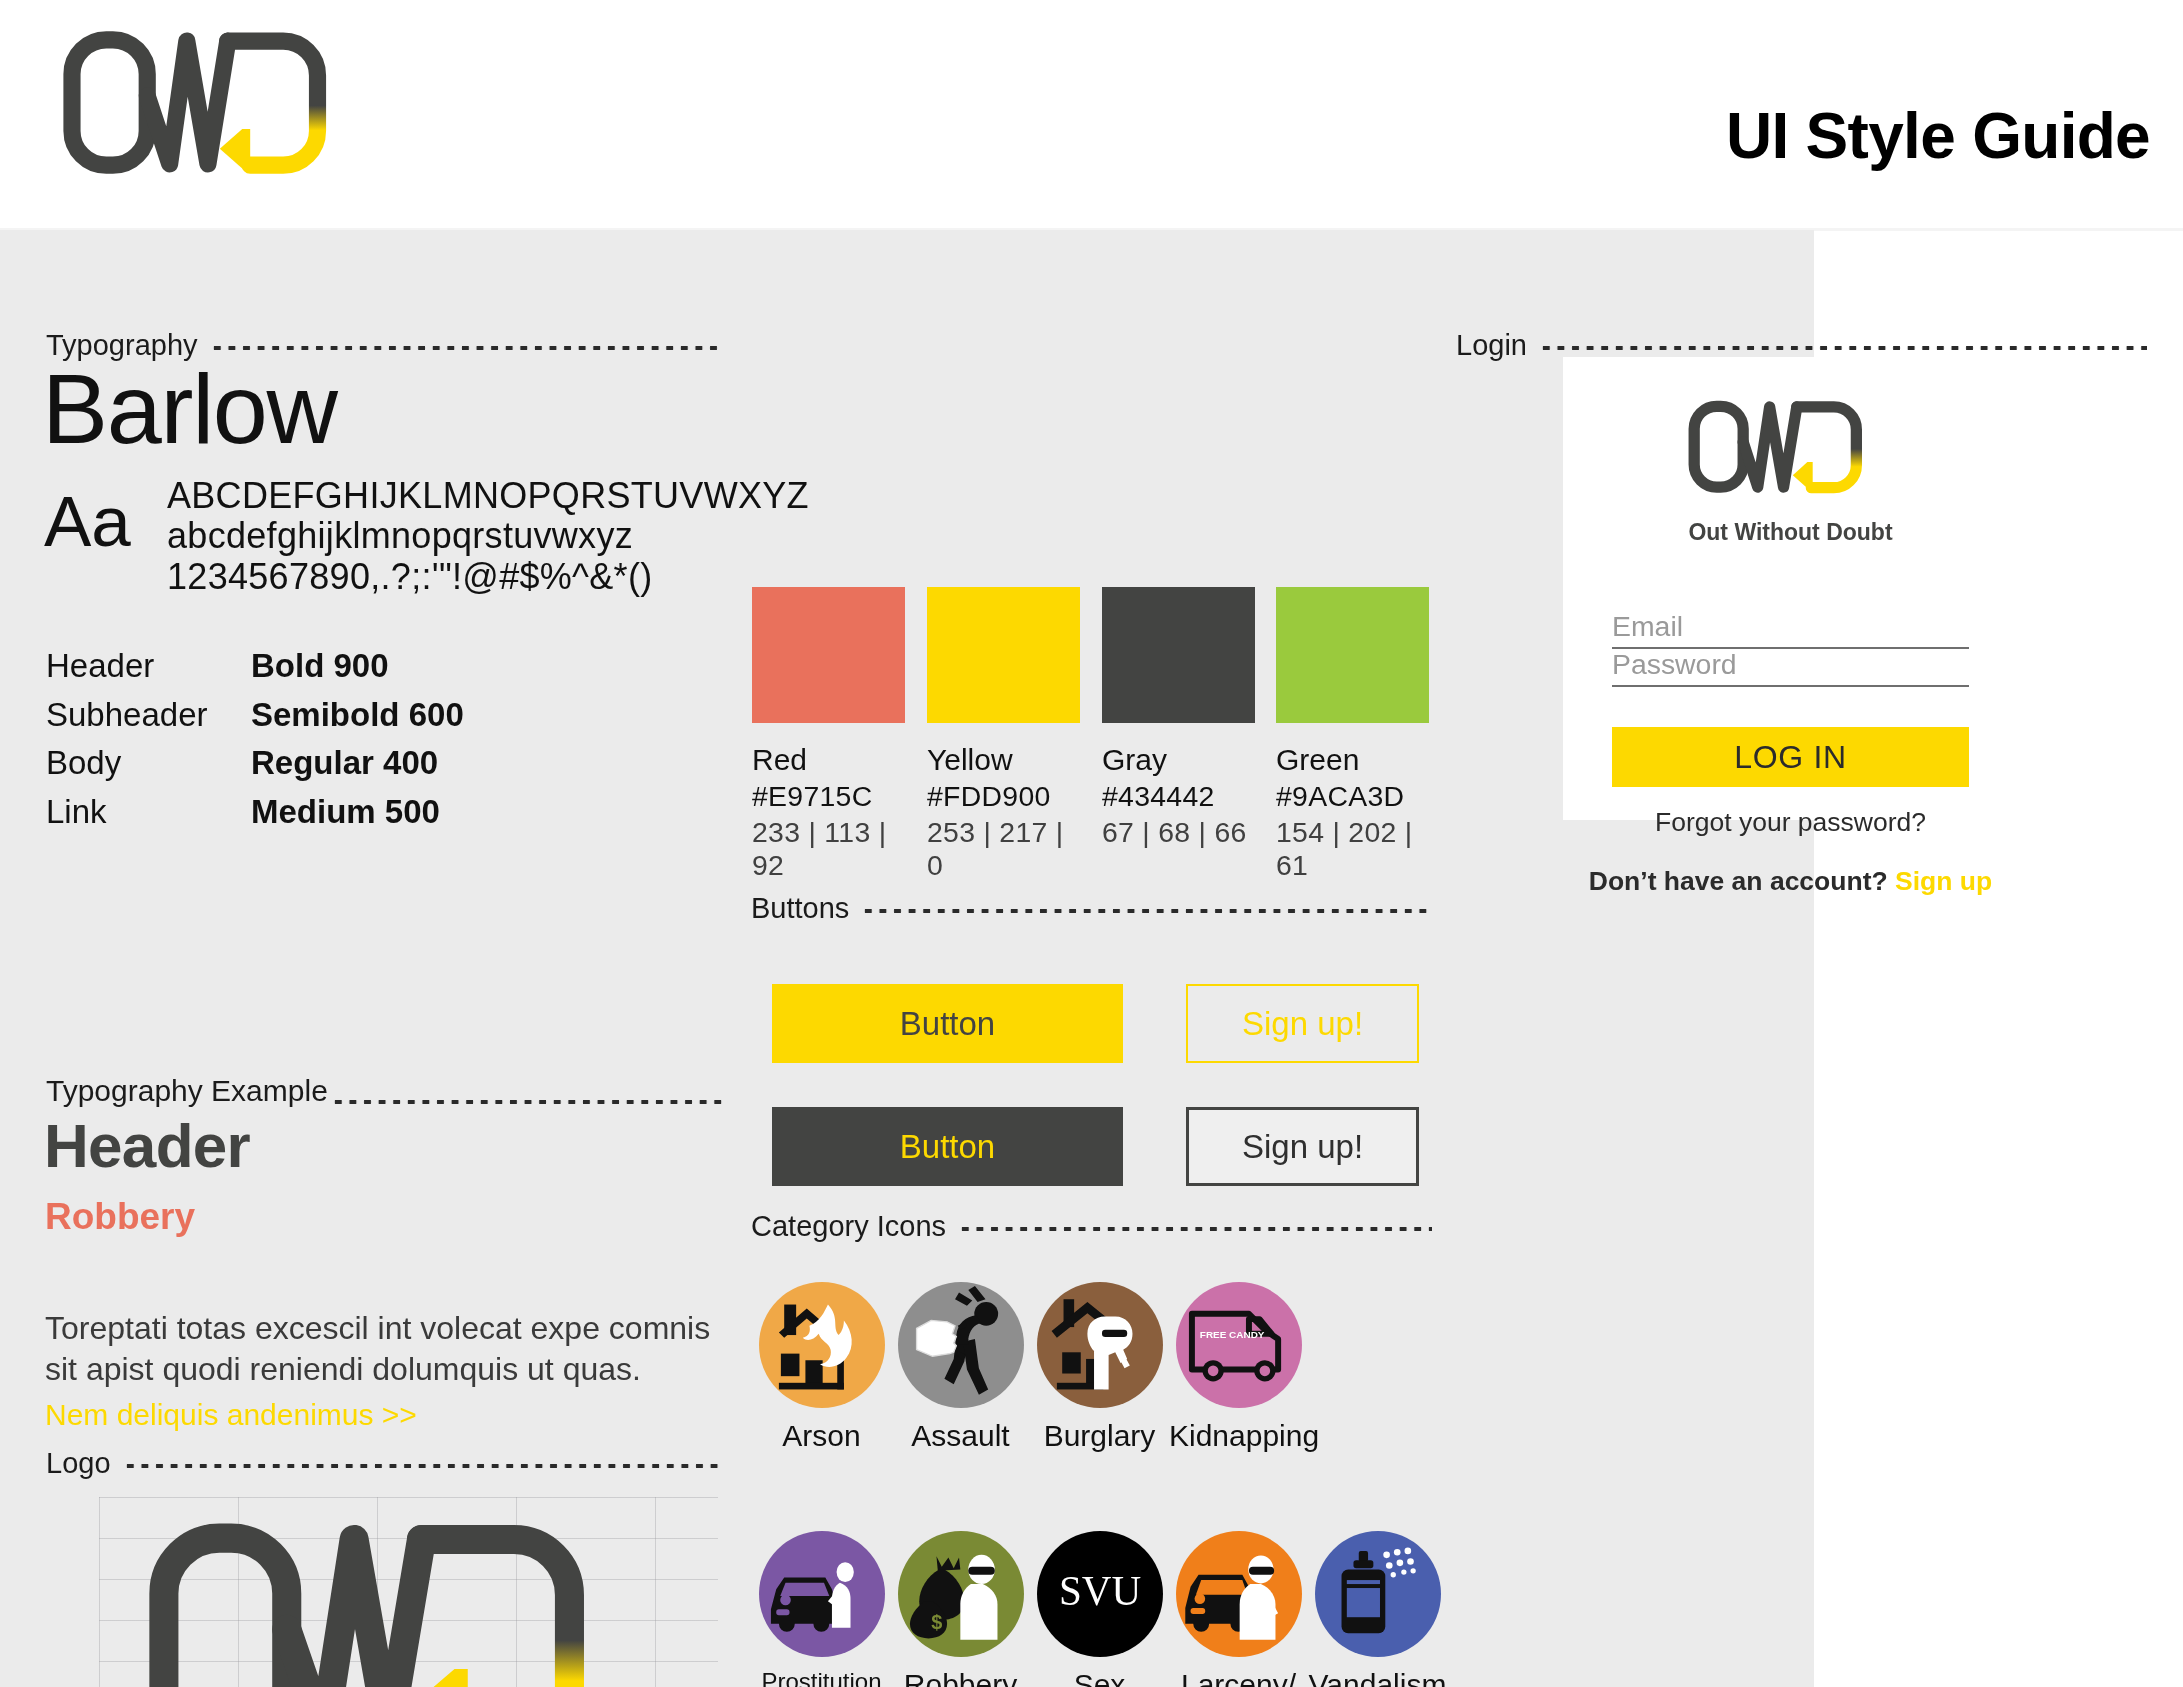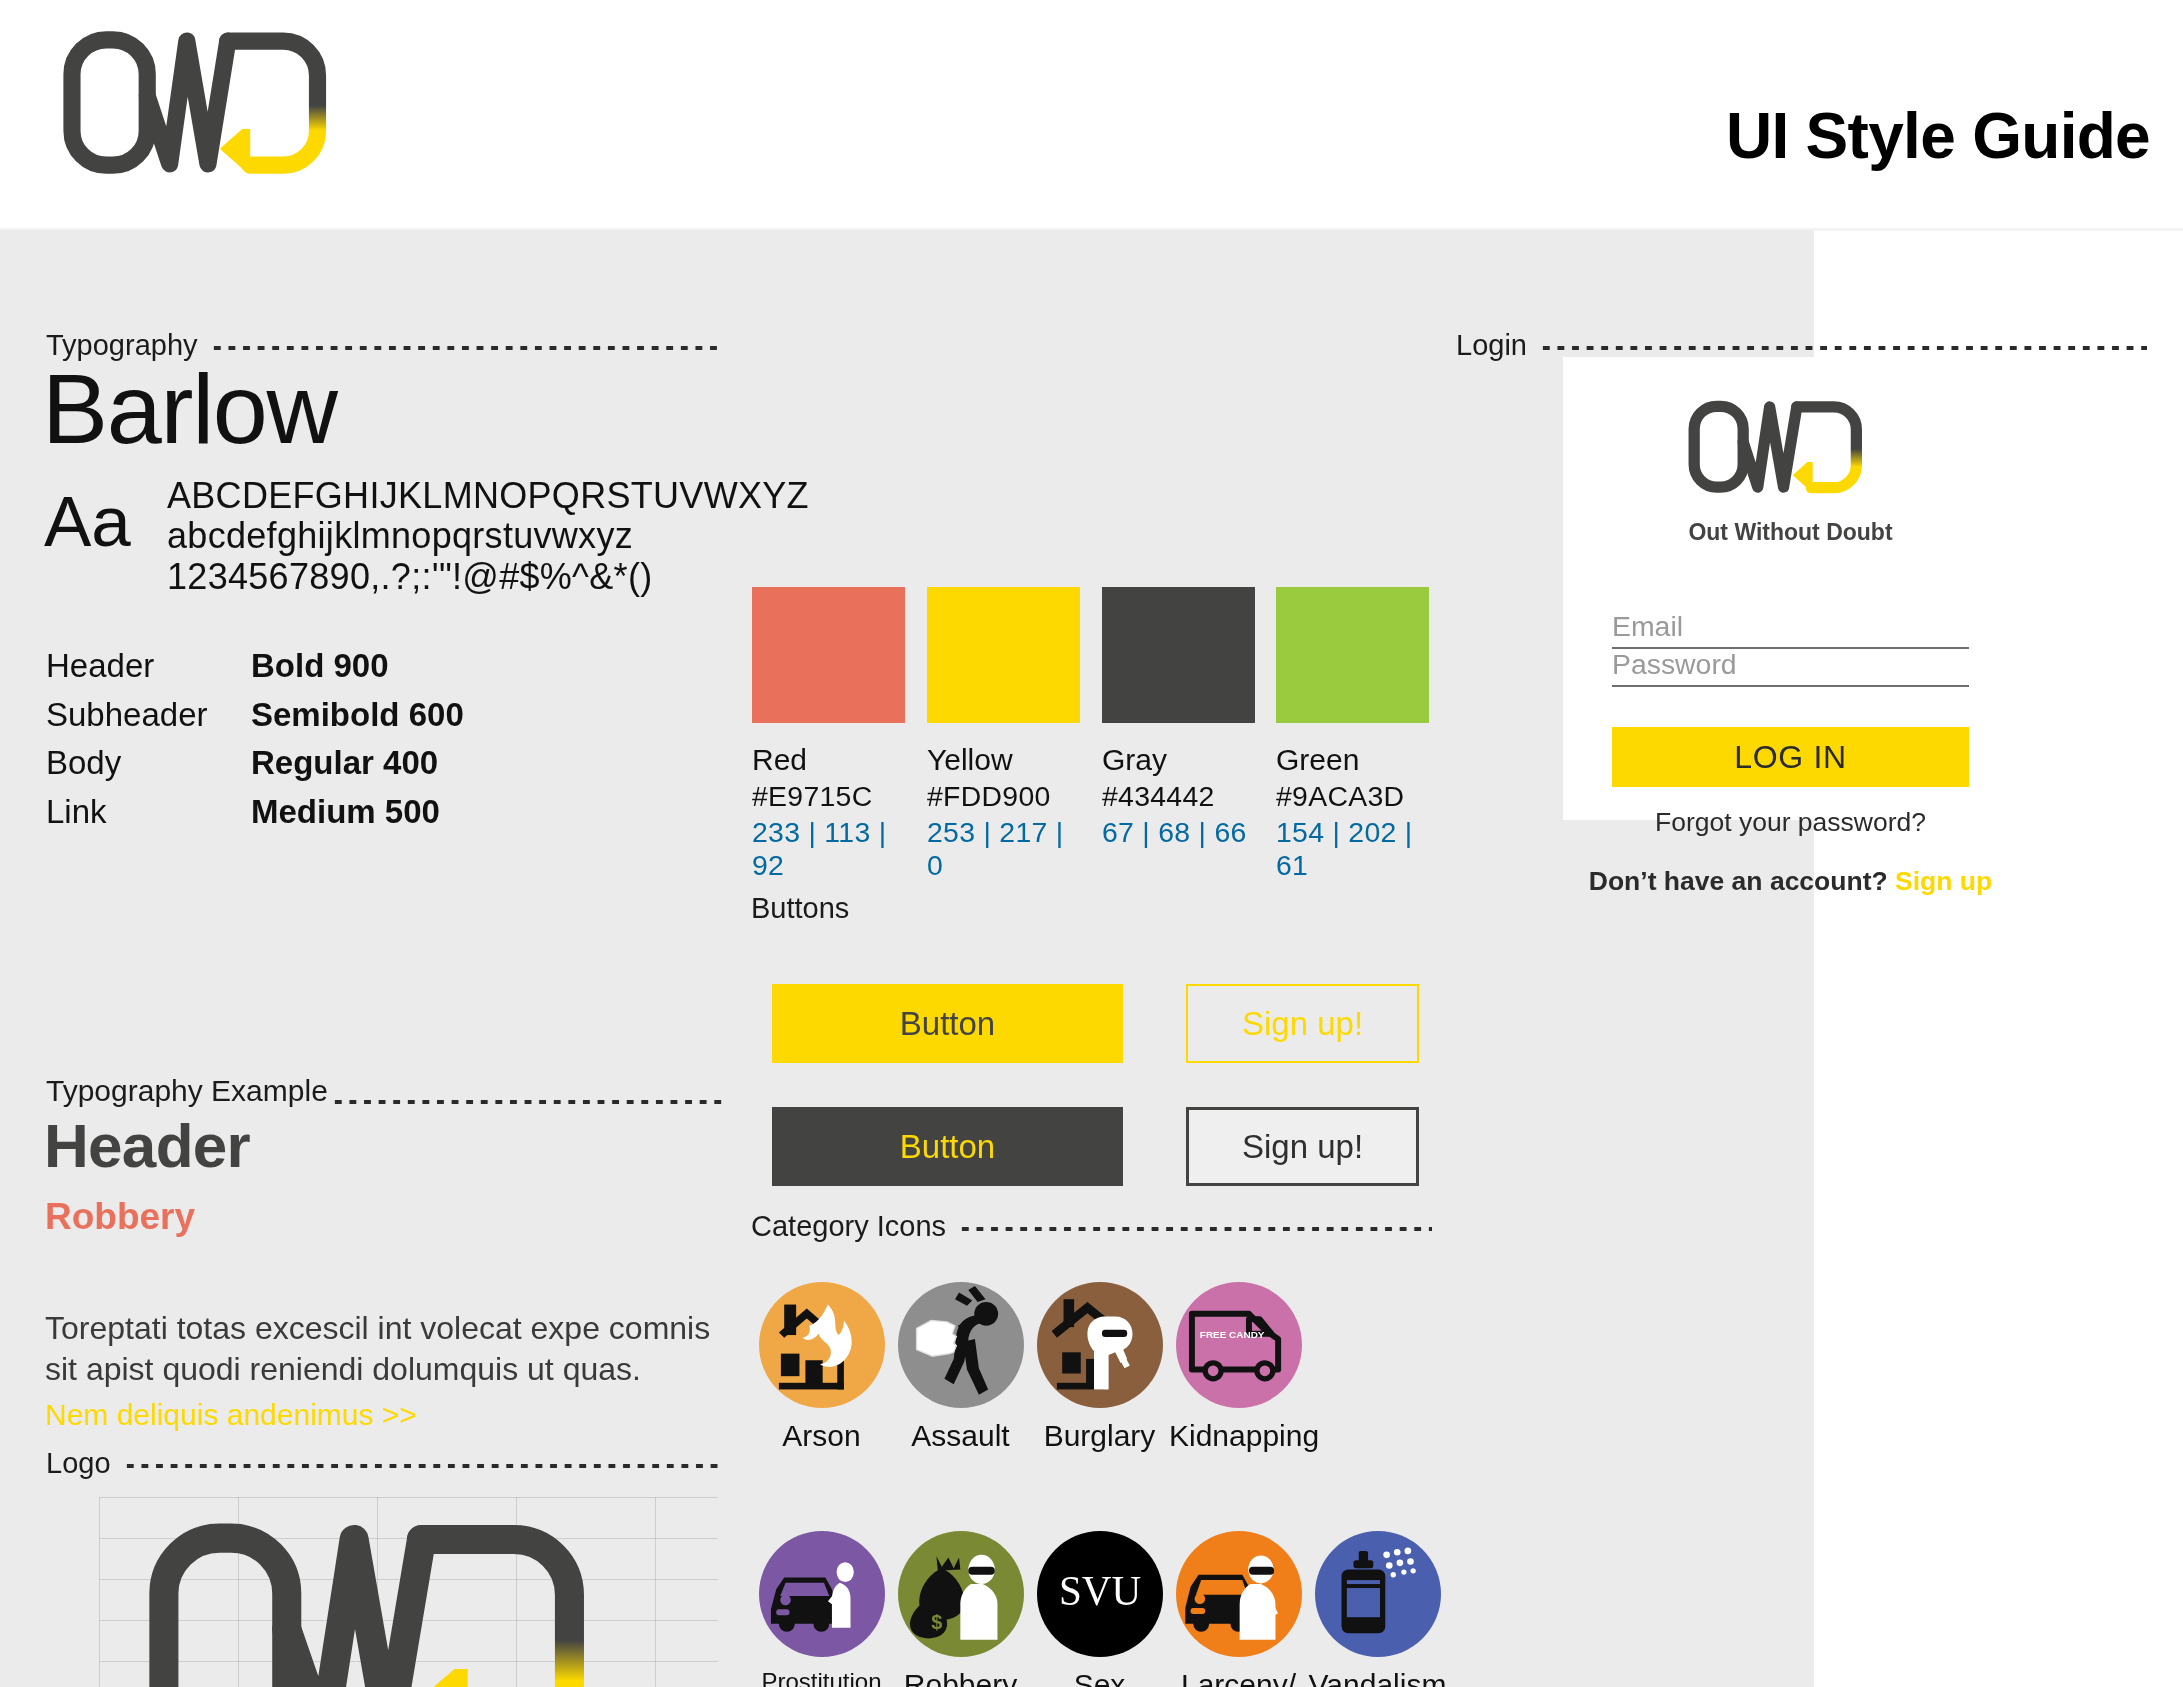--- a/index.html
+++ b/index.html
@@ -107,21 +107,21 @@
       repeating-linear-gradient(to bottom, rgba(150,150,155,.35) 0 0.7px, transparent 0.7px 41px),
       repeating-linear-gradient(to right, rgba(150,150,155,.35) 0 0.7px, transparent 0.7px 139px);
   }
   #big-logo{position:absolute;left:13.2px;top:20px;width:582px;height:251px;}
 
   
   .sw-col{position:absolute;top:357px;width:153px;}
   .sw-chip{width:153px;height:136px;}
   .sw-name{margin-top:20px;font-size:30px;color:#111;}
   .sw-hex{margin-top:3.3px;font-size:28.4px;color:#111;letter-spacing:0.3px;}
-  .sw-rgb{margin-top:2.6px;font-size:28.4px;color:#0369a1;letter-spacing:0.3px;}
+  .sw-rgb{margin-top:2.6px;font-size:28.4px;color:#404040;letter-spacing:0.3px;}
 
   
   .btn{
     position:absolute;
     display:flex;align-items:center;justify-content:center;
     font-size:33px;
   }
   #btn-yellow{left:772px;top:754px;width:351px;height:79px;background:#FDD900;color:#434442;}
   #btn-signup-outline{left:1186px;top:754px;width:233px;height:79px;background:#ebebeb;color:#FDD900;border:2.6px solid #FDD900;box-sizing:border-box;}
   #btn-dark{left:772px;top:877px;width:351px;height:79px;background:#434442;color:#FDD900;}
@@ -204,21 +204,21 @@
     <span class="sh-label">Typography</span>
     <span class="sh-dots"></span>
   </div>
 
   <div class="section-head" style="left:46px;top:1217px;width:675px;">
     <span class="sh-label">Logo</span>
     <span class="sh-dots"></span>
   </div>
 
 
-  <div class="section-head" style="left:751px;top:662px;width:681px;flex-direction:column;">
+  <div class="section-head" style="left:751px;top:662px;width:681px;">
     <span class="sh-label">Buttons</span>
     <span class="sh-dots"></span>
   </div>
 
   <div class="section-head" style="left:751px;top:980px;width:681px;">
     <span class="sh-label">Category Icons</span>
     <span class="sh-dots"></span>
   </div>
 
   <div class="section-head" style="left:1456px;top:99px;width:691px;">

